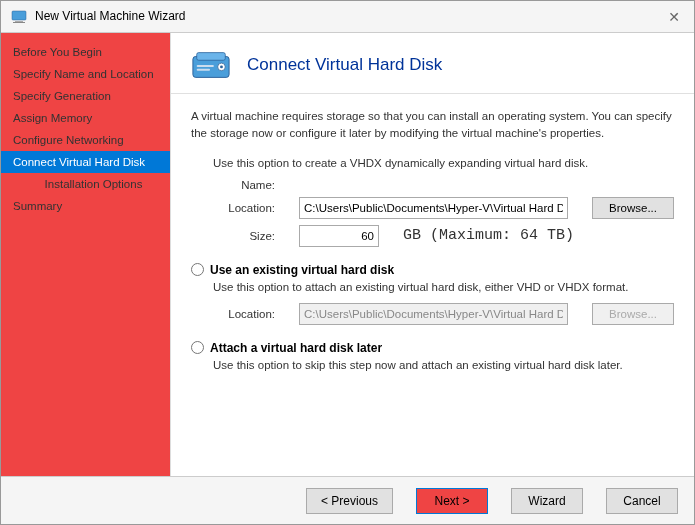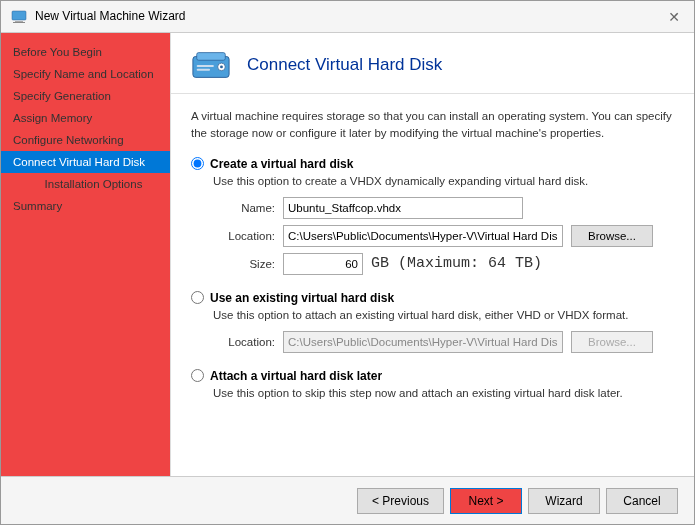--- a/index.html
+++ b/index.html
@@ -138,21 +138,21 @@
       font-size: 11.5px;
       color: #333;
       margin-left: 22px;
       margin-bottom: 10px;
     }
     .form-row {
       display: flex;
       align-items: center;
       margin-left: 22px;
       margin-bottom: 6px;
-      gap: 8px;
+      gap: 24px;
     }
     .form-label {
       width: 62px;
       font-size: 11.5px;
       color: #333;
       text-align: right;
       flex-shrink: 0;
     }
     .form-input {
       height: 22px;
@@ -189,21 +189,21 @@
     input[type="radio"] {
       margin: 0;
     }
     
     .footer {
       border-top: 1px solid #ccc;
       padding: 8px 16px;
       display: flex;
       align-items: center;
       justify-content: flex-end;
-      gap: 6px;
+      gap: 23px;
       background: #f5f5f5;
       height: 48px;
     }
     .footer-btn {
       height: 26px;
       min-width: 72px;
       padding: 0 14px;
       font-size: 12px;
       border: 1px solid #aaa;
       background: #e1e1e1;
@@ -260,29 +260,24 @@
             <rect x="6" y="19" width="14" height="2" rx="1" fill="#cde"></rect>
           </svg>
         </div>
         <span class="page-header-title">Connect Virtual Hard Disk</span>
       </div>
 
       <div class="page-body">
         <p class="description">A virtual machine requires storage so that you can install an operating system. You can specify the storage now or configure it later by modifying the virtual machine's properties.</p>
 
         <div class="radio-section">
-          <label class="radio-label">
-            <input type="radio" name="vhd-option" checked="" style="">
-            <span>Create a virtual hard disk</span>
-          </label>
           <p class="radio-sublabel">Use this option to create a VHDX dynamically expanding virtual hard disk.</p>
 
           <div class="form-row">
             <span class="form-label">Name:</span>
-            <input type="text" class="form-input name-input" value="Ubuntu_Staffcop.vhdx" style="">
           </div>
           <div class="form-row">
             <span class="form-label">Location:</span>
             <input type="text" class="form-input location-input" value="C:\Users\Public\Documents\Hyper-V\Virtual Hard Disks\" style="">
             <button class="browse-btn">Browse...</button>
           </div>
           <div class="form-row">
             <span class="form-label">Size:</span>
             <input type="text" class="form-input size-input" value="60" style="">
             <span class="size-suffix">GB (Maximum: 64 TB)</span>

